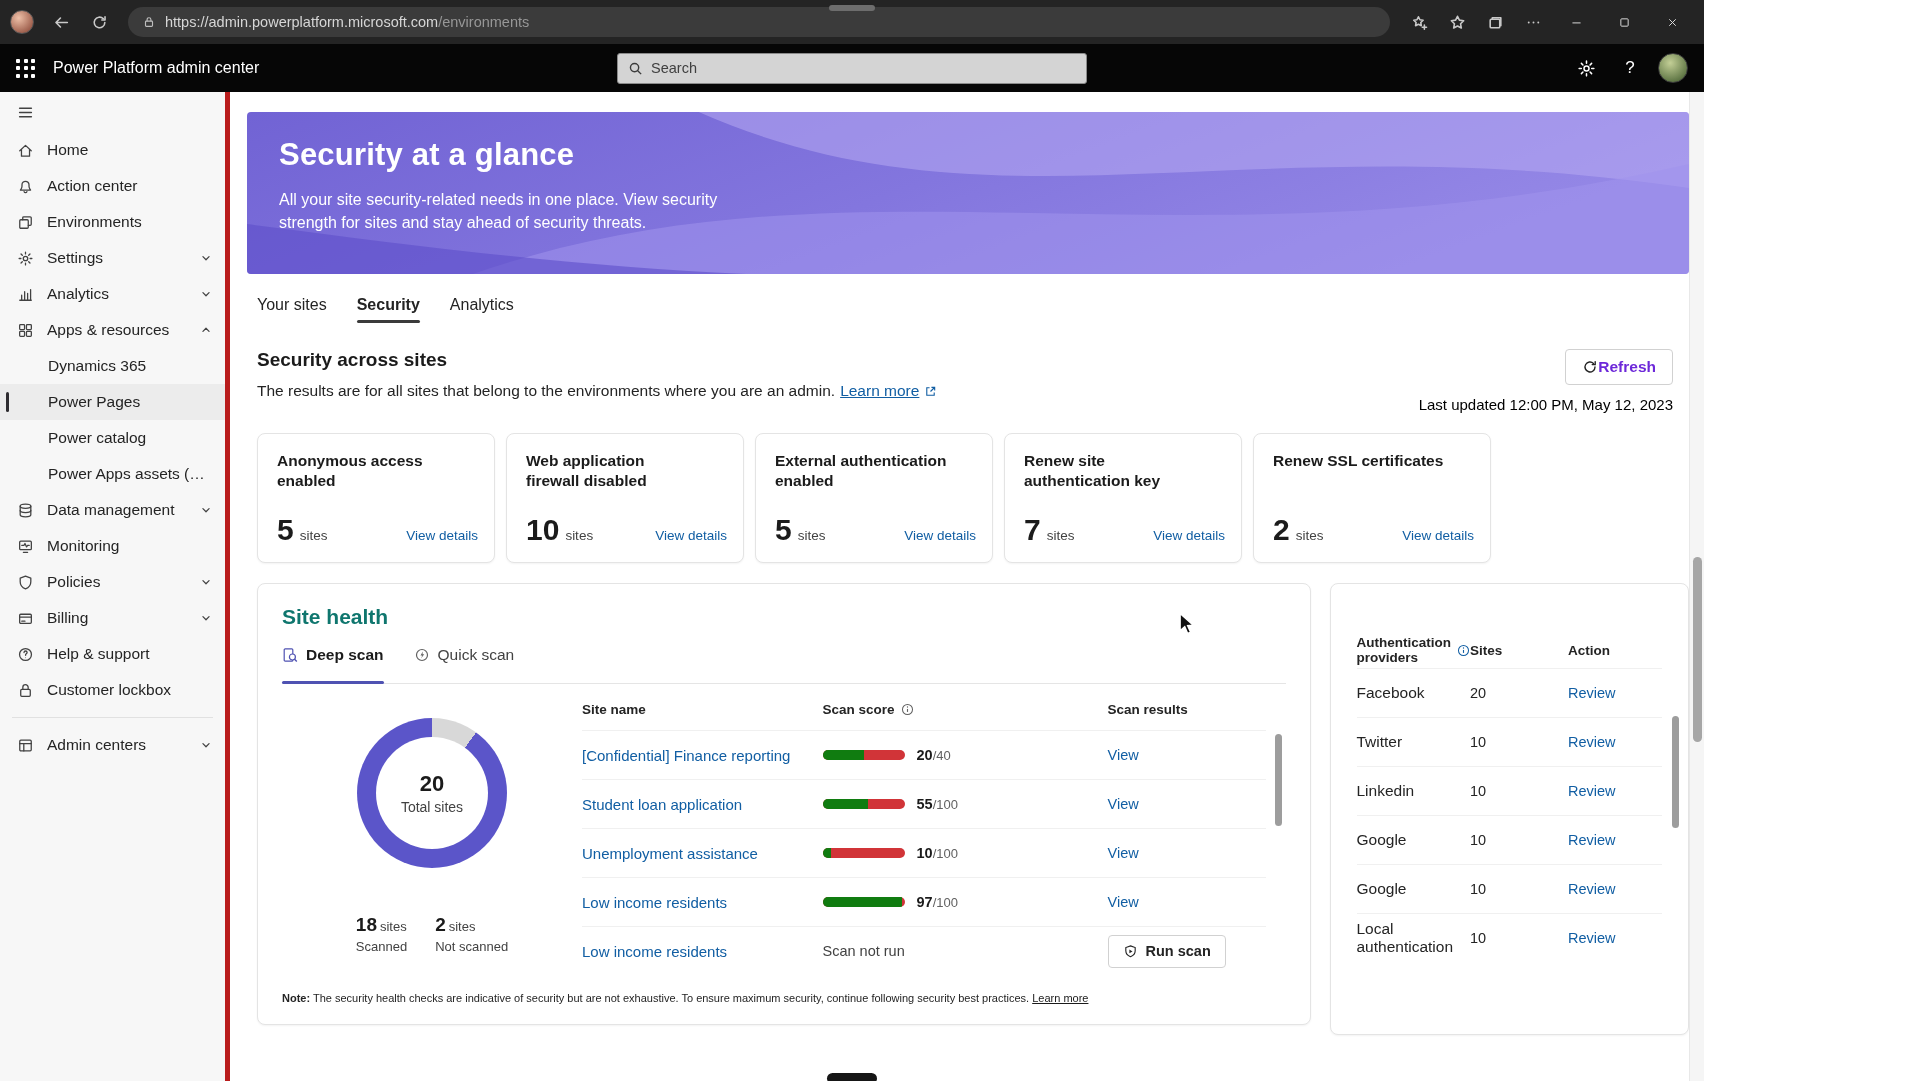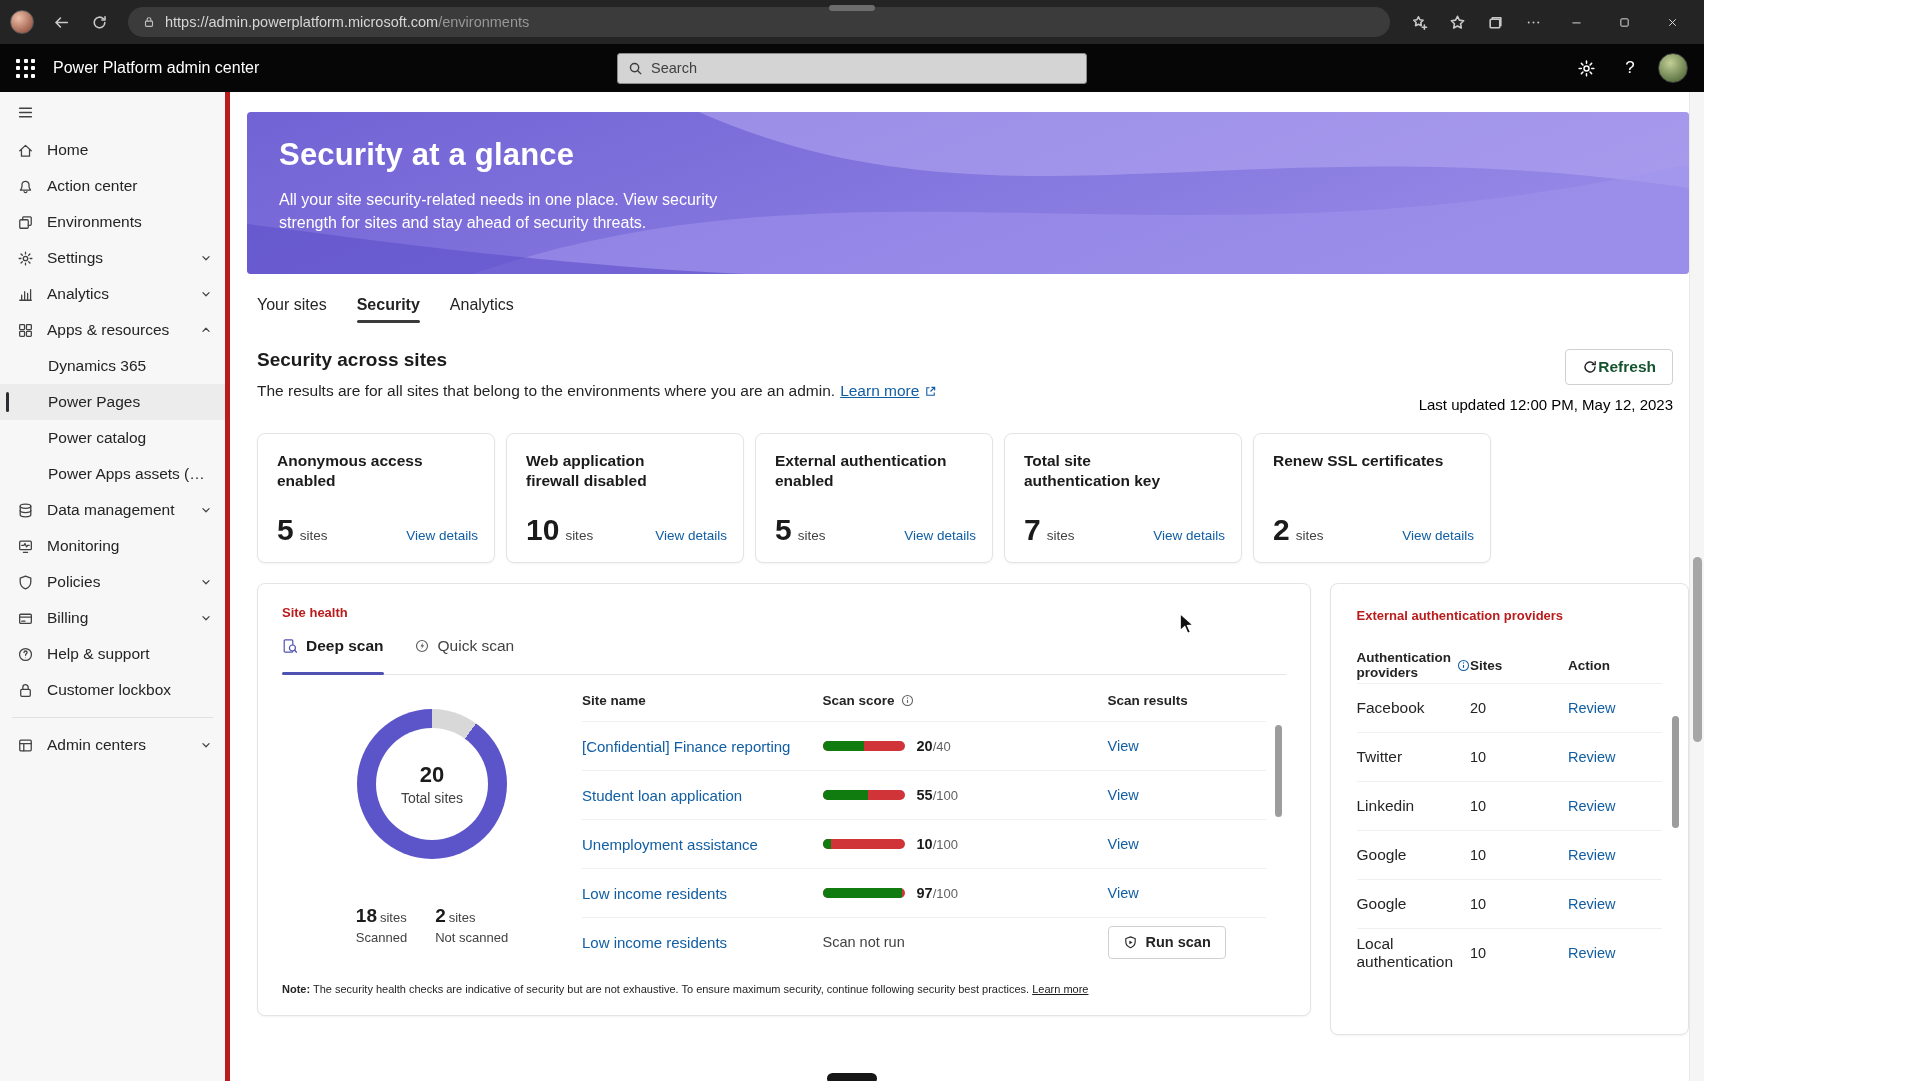--- a/index.html
+++ b/index.html
@@ -72,37 +72,37 @@
   .ptab.active::after { content:""; position:absolute; left:0; right:0; bottom:0; height:3px; border-radius:2px; background:#3b3b3b; }
 
   .section-head { display:flex; justify-content:space-between; align-items:flex-start; margin:26px 16px 0 10px; }
   .sec-title { font-size:19px; font-weight:bold; color:#1b1b1b; }
   .sec-desc { margin-top:11px; font-size:15.5px; color:#242424; display:flex; align-items:center; gap:5px; }
   a.link { color:var(--link); text-decoration:none; cursor:pointer; }
   .sec-desc a.link { text-decoration:underline; }
   .ext-icon { display:inline-flex; color:var(--link); }
   .head-right { display:flex; flex-direction:column; align-items:flex-end; }
   .refresh-btn { display:flex; align-items:center; border:1px solid #d1d1d1; background:#fff; border-radius:4px;
-                 height:36px; padding:0 16px; font-size:15.5px; font-weight:bold; color:#14532d; cursor:pointer; font-family:inherit; }
+                 height:36px; padding:0 16px; font-size:15.5px; font-weight:bold; color:#6d28d9; cursor:pointer; font-family:inherit; }
   .refresh-btn svg { width:16px; height:16px; stroke:#242424; fill:none; stroke-width:1.4; stroke-linecap:round; }
   .last-updated { margin-top:11px; font-size:15px; color:#000000; }
 
   .cards { display:flex; gap:11px; margin:20px 0 0 10px; }
   .card { width:238px; height:130px; border:1px solid #e4e4e4; border-radius:8px; background:#fff;
           box-shadow:0 1px 2px rgba(0,0,0,.05); padding:17px 16px 15px 19px; display:flex; flex-direction:column; }
   .card-title { font-size:15.5px; font-weight:bold; color:#1b1b1b; line-height:1.32; max-width:175px; }
   .card-bottom { margin-top:auto; display:flex; align-items:baseline; }
   .card-count { font-size:30px; font-weight:bold; color:#1b1b1b; }
   .card-unit { font-size:13.5px; color:#424242; margin-left:6px; }
   .card-link { margin-left:auto; font-size:13.5px; }
 
   .panels { display:flex; gap:19px; margin:20px 0 0 10px; align-items:flex-start; }
   .panel { border:1px solid #e4e4e4; border-radius:8px; background:#fff; box-shadow:0 1px 2px rgba(0,0,0,.05); }
   .site-health { width:1128px; padding:21px 24px 20px 24px; }
-  .panel-title { font-size:13px; font-weight:bold; color:#b91c1c; }
+  .panel-title { font-size:21px; font-weight:bold; color:#0f766e; }
   .scan-tabs { display:flex; gap:30px; margin-top:17px; border-bottom:1px solid #e5e5e5; }
   .scan-tab { display:flex; gap:8px; align-items:center; padding-bottom:19px; font-size:15.5px; color:#424242; position:relative; cursor:pointer; }
   .scan-tab.active { font-weight:bold; color:#1b1b1b; }
   .scan-tab.active::after { content:""; position:absolute; left:0; right:0; bottom:-1px; height:3px; border-radius:2px; background:#4f52b2; }
   .scan-tab svg { width:16px; height:16px; }
 
   .sh-body { display:flex; margin-top:4px; }
   .donut-col { width:300px; flex-shrink:0; padding-top:30px; display:flex; flex-direction:column; align-items:center; }
   .donut { width:150px; height:150px; border-radius:50%; position:relative; background:#eee; }
   .donut-hole { position:absolute; inset:19px; background:#fff; border-radius:50%; display:flex; flex-direction:column; align-items:center; justify-content:center; }
@@ -505,21 +505,21 @@
         </div>
         <div class="card">
           <div class="card-title">External authentication enabled</div>
           <div class="card-bottom">
             <span class="card-count">5</span>
             <span class="card-unit">sites</span>
             <a class="link card-link">View details</a>
           </div>
         </div>
         <div class="card">
-          <div class="card-title">Total site authentication key</div>
+          <div class="card-title">Renew site authentication key</div>
           <div class="card-bottom">
             <span class="card-count">7</span>
             <span class="card-unit">sites</span>
             <a class="link card-link">View details</a>
           </div>
         </div>
         <div class="card">
           <div class="card-title">Renew SSL certificates</div>
           <div class="card-bottom">
             <span class="card-count">2</span>
@@ -659,21 +659,20 @@
               <div class="table-scroll"></div>
             </div>
           </div>
 
           <div class="note">
             <b>Note:</b><span> The security health checks are indicative of security but are not exhaustive. To ensure maximum security, continue following security best practices. </span><span class="lm">Learn more</span>
           </div>
         </section>
 
         <section class="panel auth-panel">
-          <div class="panel-title">External authentication providers</div>
           <div class="a-head">
             <div class="a-h">
                 <span>Authentication providers</span>
               <span class="info-i info-blue">
                   <svg viewBox="0 0 14 14" width="13" height="13">
                     <circle cx="7" cy="7" r="5.4" fill="none" stroke="currentColor" stroke-width="1.1"></circle>
                     <path d="M7 6.4v3.2" stroke="currentColor" stroke-width="1.2"></path>
                     <circle cx="7" cy="4.3" r=".7" fill="currentColor"></circle>
                   </svg>
                 </span>

